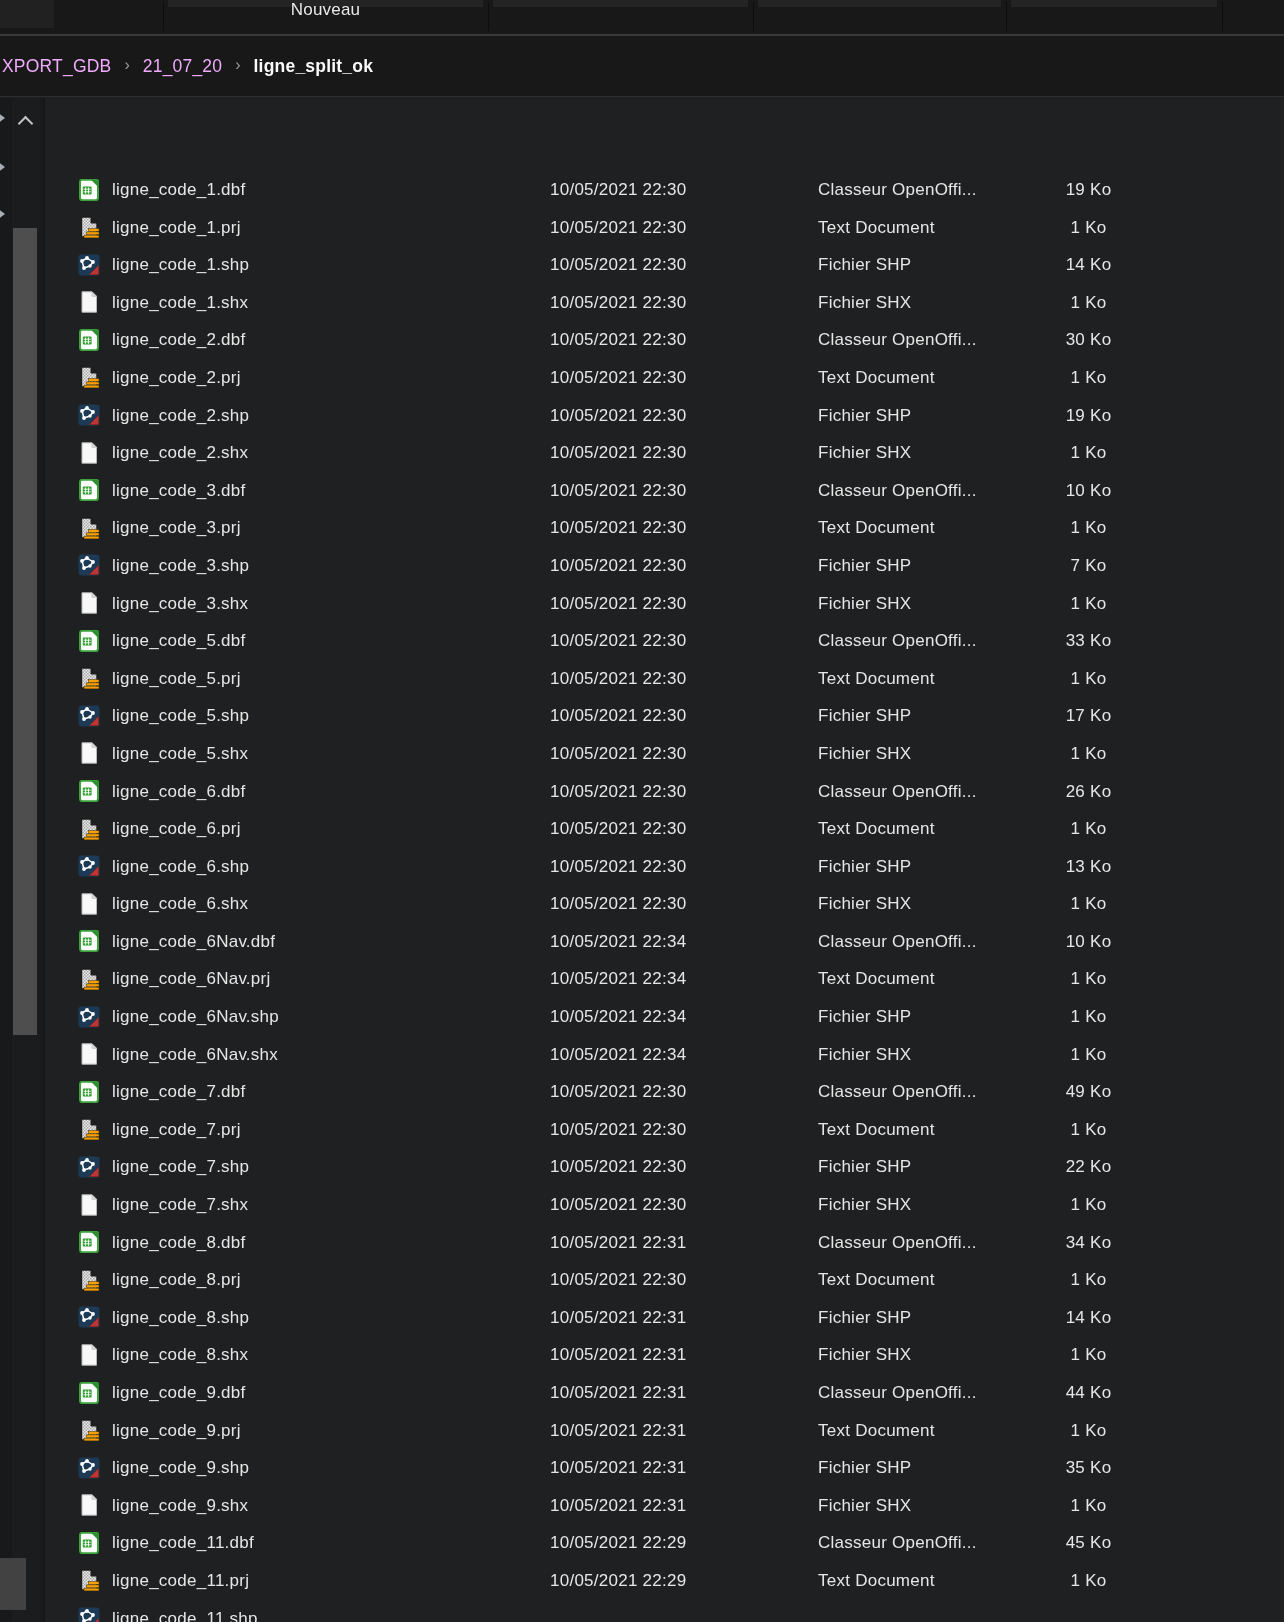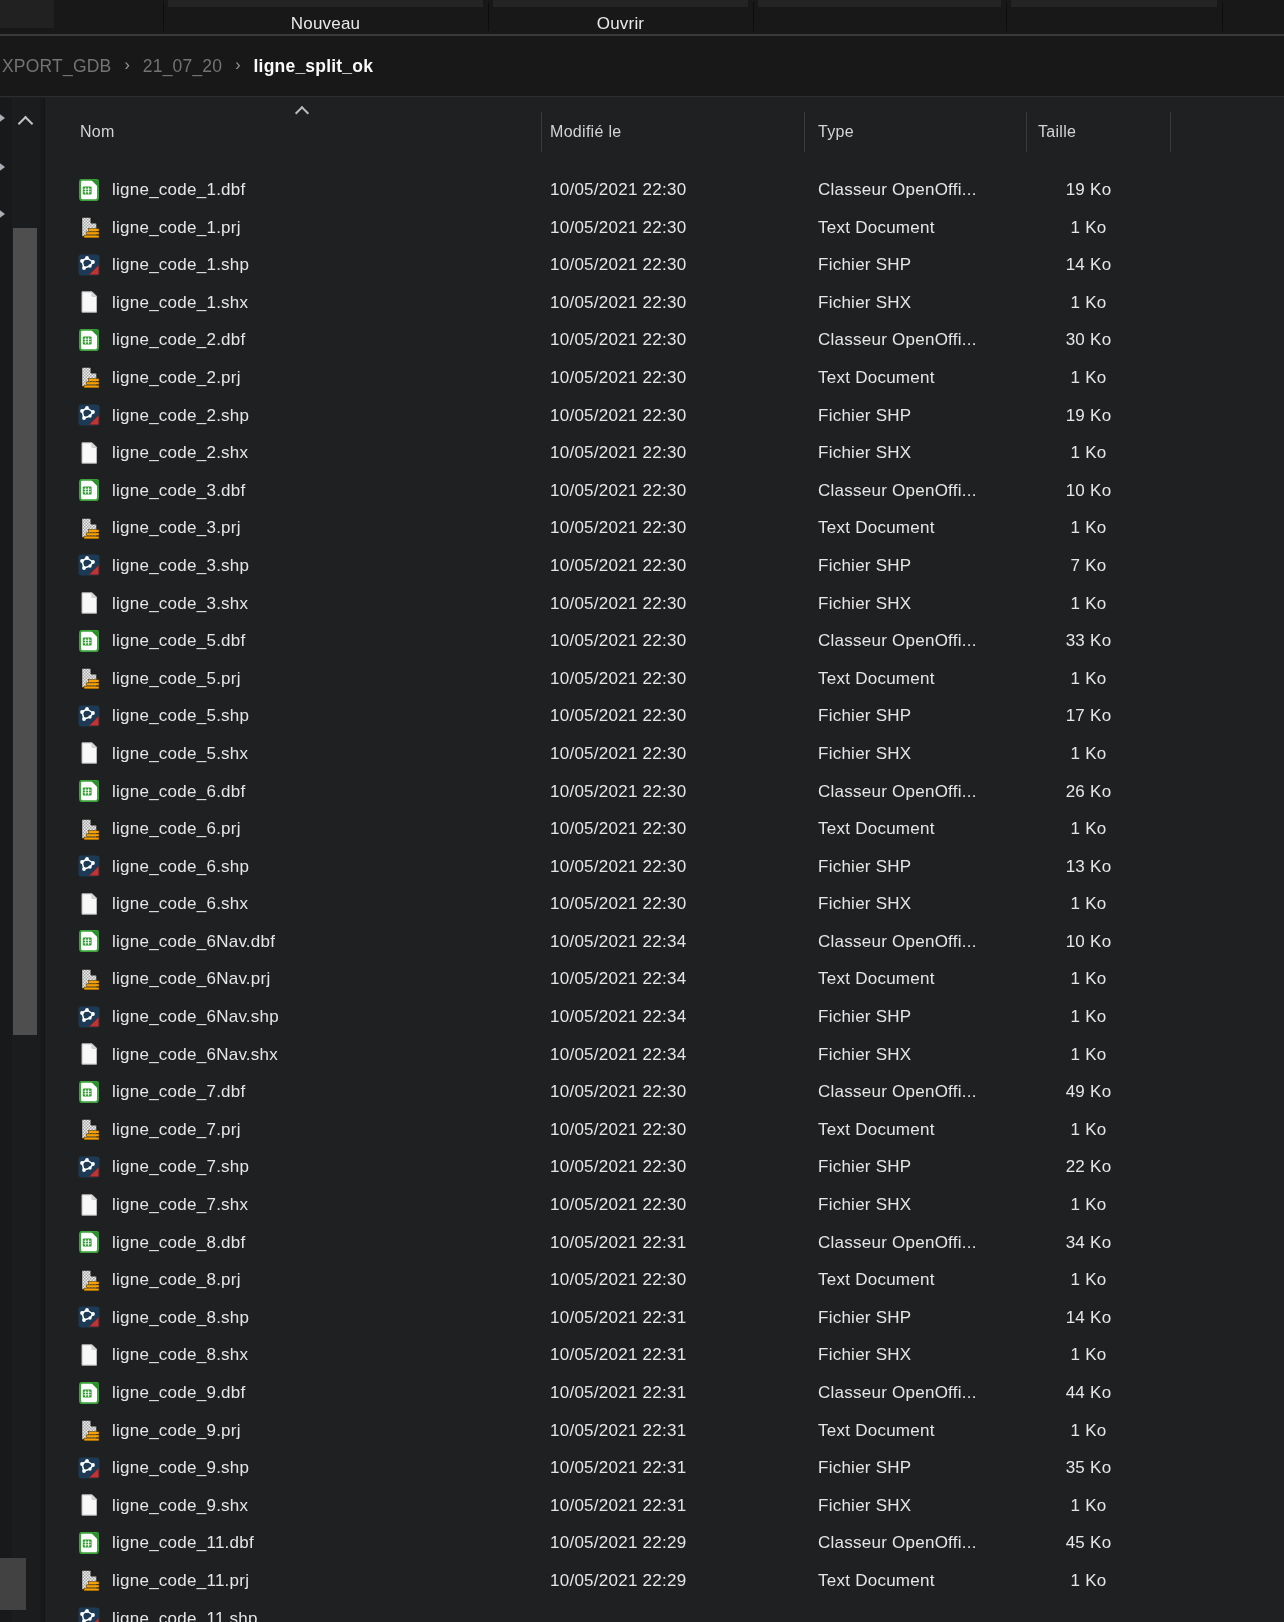--- a/index.html
+++ b/index.html
@@ -6,30 +6,30 @@
   .screen{
     position:relative;width:1284px;height:1622px;overflow:hidden;
     background:#1f2021;font-family:"Liberation Sans",sans-serif;
     -webkit-font-smoothing:antialiased;
   }
   
   .ribbon{position:absolute;left:0;top:0;width:1284px;height:34px;background:#181818;}
   .ribbon-remnant{position:absolute;top:0;height:7px;background:#242424;}
   .ribbon-remnant.block{height:28px;background:#212121;}
   .ribbon-sep{position:absolute;top:2px;width:1px;height:29px;background:#0d0d0d;}
-  .ribbon-group{position:absolute;top:0;height:34px;display:flex;align-items:flex-end;justify-content:center;}
+  .ribbon-group{position:absolute;top:0;height:34px;display:flex;align-items:flex-start;justify-content:center;}
   .ribbon-group span{color:#e9e9e9;font-size:17px;letter-spacing:.2px;}
   .ribbon-underline{position:absolute;left:0;top:34px;width:1284px;height:2px;background:#3a3a3a;}
   
   .addressbar{
     position:absolute;left:0;top:36px;width:1284px;height:61px;background:#181818;
     display:flex;align-items:center;gap:13px;padding-left:2px;box-sizing:border-box;
     border-bottom:1px solid #2d2d2d;
   }
-  .crumb{color:#737373;font-size:17.5px;letter-spacing:.2px;}
+  .crumb{color:#f0abfc;font-size:17.5px;letter-spacing:.2px;}
   .crumb.current{color:#fafafa;font-weight:bold;text-align:center;}
   .crumb-sep{color:#9a9a9a;font-size:16px;transform:translateY(-1px);}
   
   .left-strip{position:absolute;left:0;top:98px;width:45px;height:1524px;background:#18191a;}
   .tree-arrow{position:absolute;left:-3px;width:0;height:0;
     border-top:6px solid transparent;border-bottom:6px solid transparent;border-left:8px solid #a9aeb4;}
   .vscroll{position:absolute;left:12px;top:98px;width:28px;height:1524px;background:#1b1c1d;}
   .scroll-up{position:absolute;left:8px;top:20px;width:9px;height:9px;
     border-top:2px solid #c4c4c4;border-left:2px solid #c4c4c4;transform:rotate(45deg);}
   .scroll-thumb{position:absolute;left:1px;top:130px;width:24px;height:807px;background:#4e4e4e;}
@@ -101,23 +101,20 @@
     <div class="ribbon-remnant" style="left:758px;width:243px"></div>
     <div class="ribbon-remnant" style="left:1011px;width:206px"></div>
     <div class="ribbon-sep" style="left:163px"></div>
     <div class="ribbon-sep" style="left:488px"></div>
     <div class="ribbon-sep" style="left:753px"></div>
     <div class="ribbon-sep" style="left:1006px"></div>
     <div class="ribbon-sep" style="left:1222px"></div>
     <div class="ribbon-group" style="left:163px;width:325px">
       <span>Nouveau</span>
     </div>
-    <div class="ribbon-group" style="left:488px;width:265px">
-      <span>Ouvrir</span>
-    </div>
   </div>
   <div class="ribbon-underline"></div>
 
   <div class="addressbar">
     <span class="crumb">XPORT_GDB</span>
     <span class="crumb-sep">›</span>
     <span class="crumb">21_07_20</span>
     <span class="crumb-sep">›</span>
     <span class="crumb current">ligne_split_ok</span>
   </div>
@@ -127,31 +124,20 @@
     <div class="tree-arrow" style="top:63px"></div>
     <div class="tree-arrow" style="top:110px"></div>
   </div>
   <div class="vscroll">
     <div class="scroll-up"></div>
     <div class="scroll-thumb"></div>
   </div>
   <div class="pane-divider"></div>
   <div class="corner-block"></div>
 
-  <div class="header">
-    <div class="sort-caret"></div>
-    <div class="col-label" style="left:35px">Nom</div>
-    <div class="col-label" style="left:505px">Modifié le</div>
-    <div class="col-label" style="left:773px">Type</div>
-    <div class="col-label" style="left:993px">Taille</div>
-    <div class="col-sep" style="left:496px"></div>
-    <div class="col-sep" style="left:759px"></div>
-    <div class="col-sep" style="left:981px"></div>
-    <div class="col-sep" style="left:1125px"></div>
-  </div>
 
   <div class="rows">
   <div class="file-row">
     <span class="cell icon-cell">
       <svg width="22" height="22">
             <use href="#icon-calc"></use>
           </svg>
     </span>
     <span class="cell name">ligne_code_1.dbf</span>
     <span class="cell date">10/05/2021 22:30</span>

